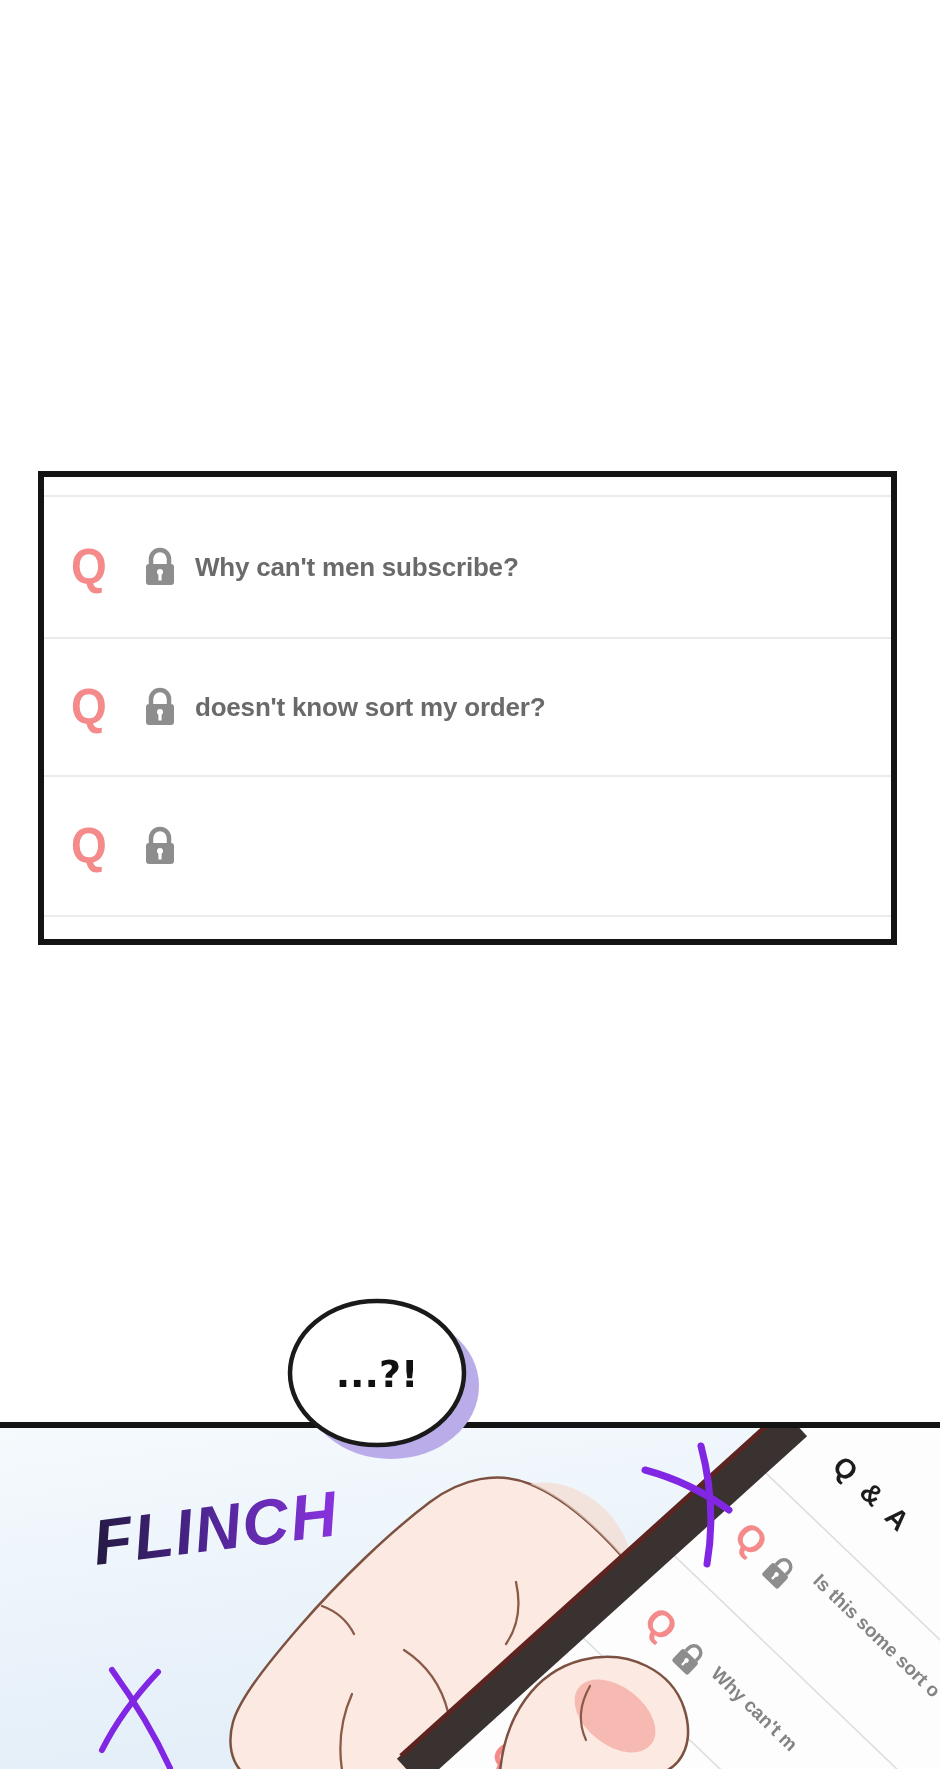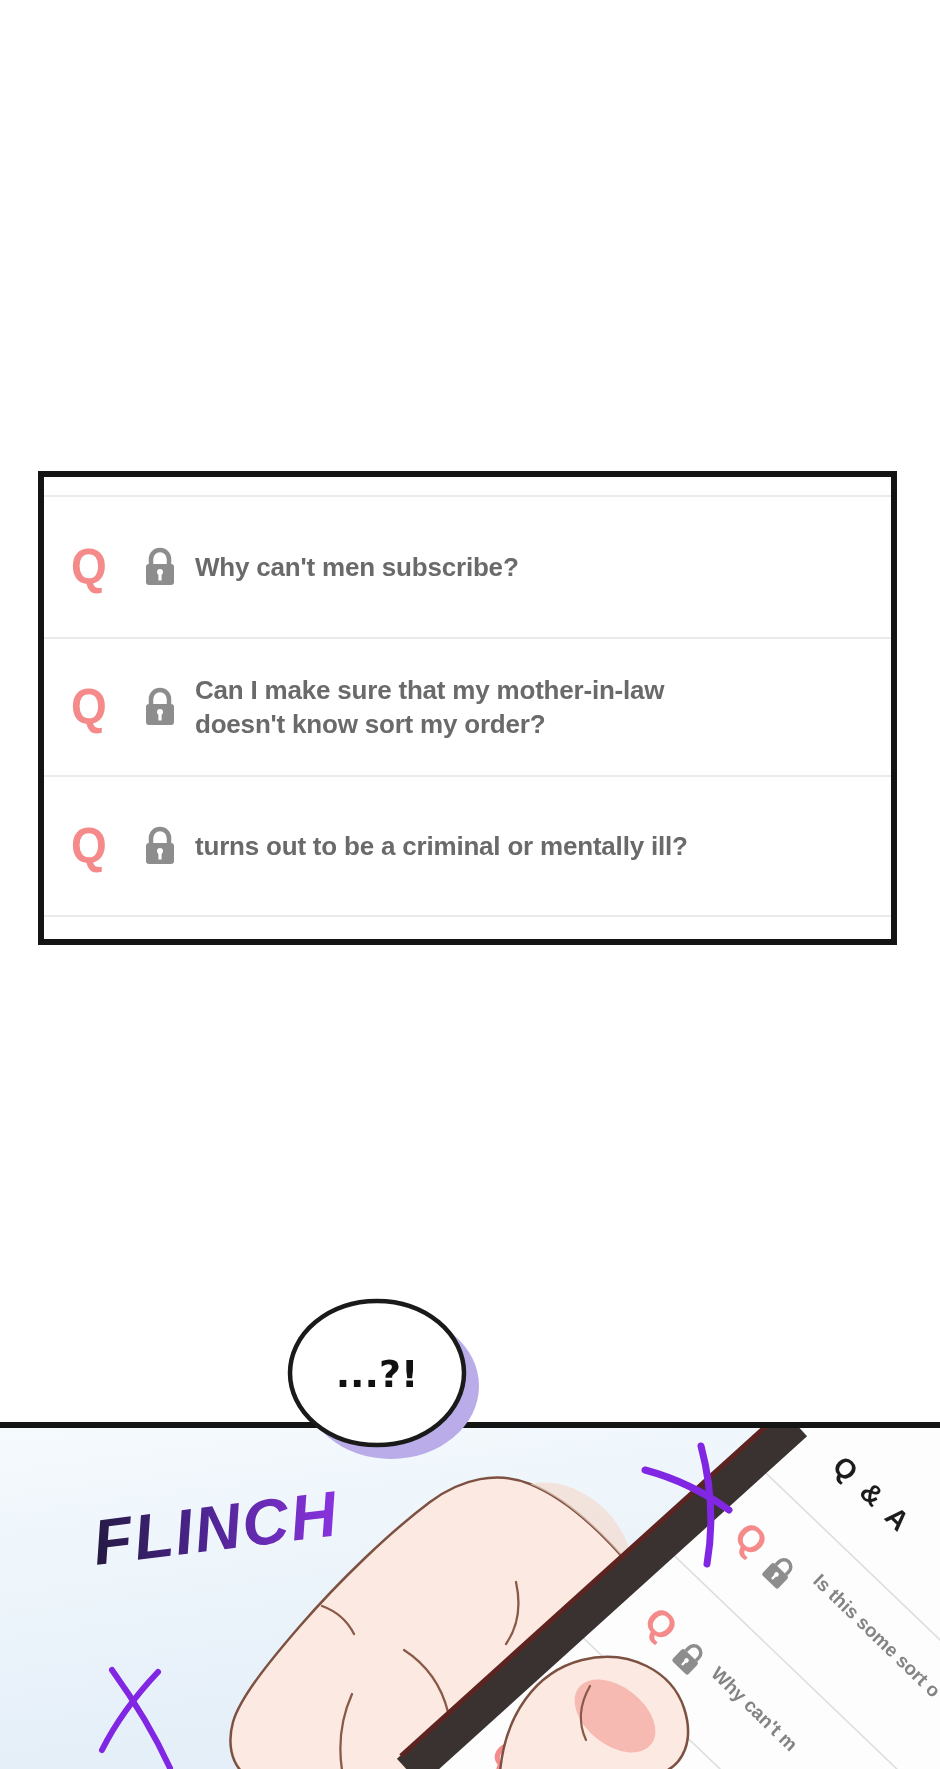--- a/index.html
+++ b/index.html
@@ -26,21 +26,21 @@
   .q-badge{
     width:44px;flex:0 0 44px;
     font-size:46px;font-weight:bold;color:#f58a8a;
     transform:scaleY(1.08);letter-spacing:0;
   }
   .lock-wrap{flex:0 0 34px;margin-left:28px;display:flex;align-items:center;}
   .faq-text{
     margin-left:18px;font-size:26px;line-height:34px;font-weight:bold;
     color:#6a6a6a;letter-spacing:-0.2px;
   }
-  .faq-text span{display:block;}
+  .faq-text span{display:block;text-align:center;}
   
   .panel-svg{position:absolute;left:0;top:1422px;}
   .bubble-svg{position:absolute;left:258px;top:1278px;}
 </style>
 </head>
 <body>
 
 <div id="stage">
 
   <div class="faq-card">
@@ -65,37 +65,35 @@
       <span class="q-badge">Q</span>
       <span class="lock-wrap">
         <svg width="34" height="42" viewBox="0 0 34 42">
           <path d="M8,18 v-5 a9,9 0 0 1 18,0 v5" fill="none" stroke="#8d8d8d" stroke-width="4.5"></path>
           <rect x="3" y="18" width="28" height="21" rx="3" fill="#8d8d8d"></rect>
           <circle cx="17" cy="26" r="3" fill="#ffffff"></circle>
           <rect x="15.4" y="28" width="3.2" height="6.5" fill="#ffffff"></rect>
         </svg>
       </span>
       <div class="faq-text">
-        <span>Can I make sure that my mother-in-law</span>
         <span>doesn't know sort my order?</span>
       </div>
     </div>
 
     <div class="faq-row r3">
       <span class="q-badge">Q</span>
       <span class="lock-wrap">
         <svg width="34" height="42" viewBox="0 0 34 42">
           <path d="M8,18 v-5 a9,9 0 0 1 18,0 v5" fill="none" stroke="#8d8d8d" stroke-width="4.5"></path>
           <rect x="3" y="18" width="28" height="21" rx="3" fill="#8d8d8d"></rect>
           <circle cx="17" cy="26" r="3" fill="#ffffff"></circle>
           <rect x="15.4" y="28" width="3.2" height="6.5" fill="#ffffff"></rect>
         </svg>
       </span>
       <div class="faq-text">
-        <span>turns out to be a criminal or mentally ill?</span>
       </div>
     </div>
 
     <div class="faq-bottom"></div>
   </div>
 
   <svg class="panel-svg" width="940" height="347" viewBox="0 1422 940 347">
     <defs>
       <linearGradient id="skyGrad" x1="0" y1="0" x2="0.35" y2="1">
         <stop offset="0" stop-color="#f5fafd"></stop>

